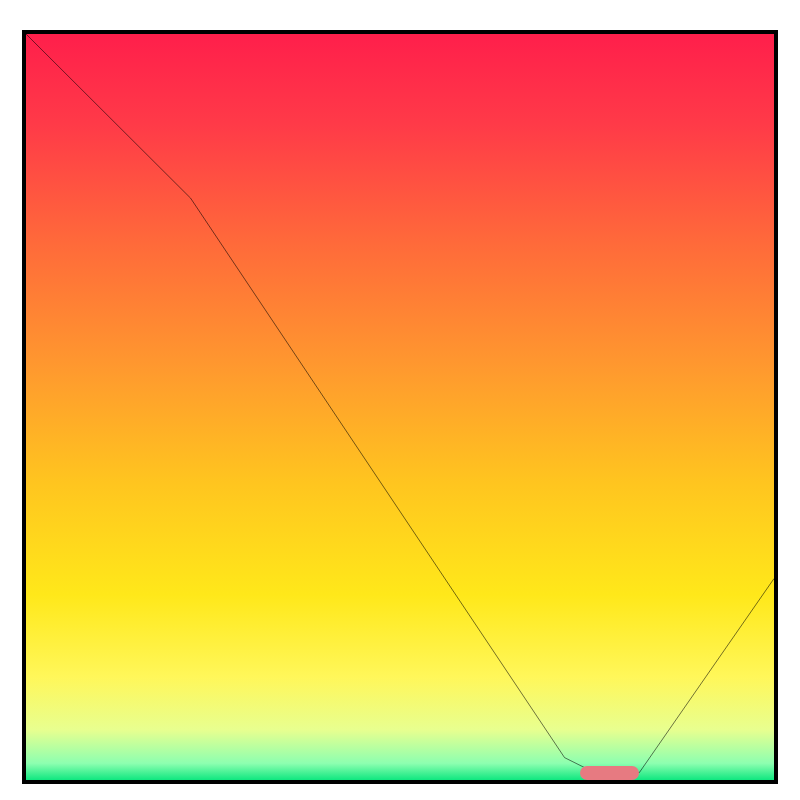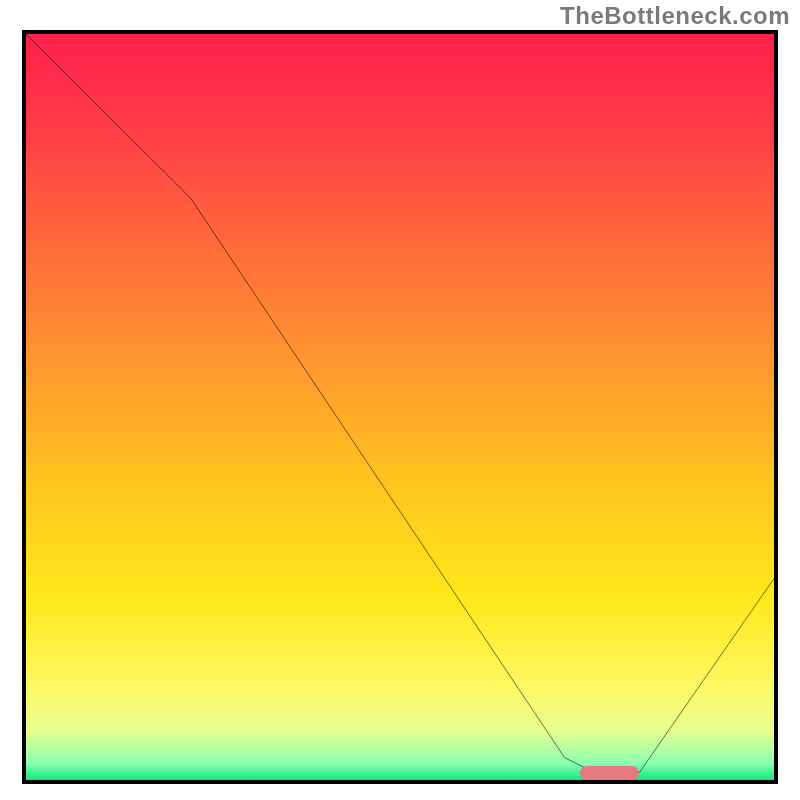--- a/index.html
+++ b/index.html
@@ -49,21 +49,20 @@
     height: 14px;
     border-radius: 7px;
     background: #e77a81;
   }
 </style>
 </head>
 <body>
 
 <div class="container">
 
-  <div class="watermark">TheBottleneck.com</div>
 
   <div class="plot-frame">
 
     <svg class="gradient-bg" viewBox="0 0 100 100" preserveAspectRatio="none">
       <defs>
         <linearGradient id="bg-grad" x1="0" y1="0" x2="0" y2="1">
             <stop offset="0%" stop-color="#ff1f4b"></stop>
             <stop offset="12%" stop-color="#ff3a48"></stop>
             <stop offset="28.000000000000004%" stop-color="#ff6a3a"></stop>
             <stop offset="45%" stop-color="#ff9a2e"></stop>

